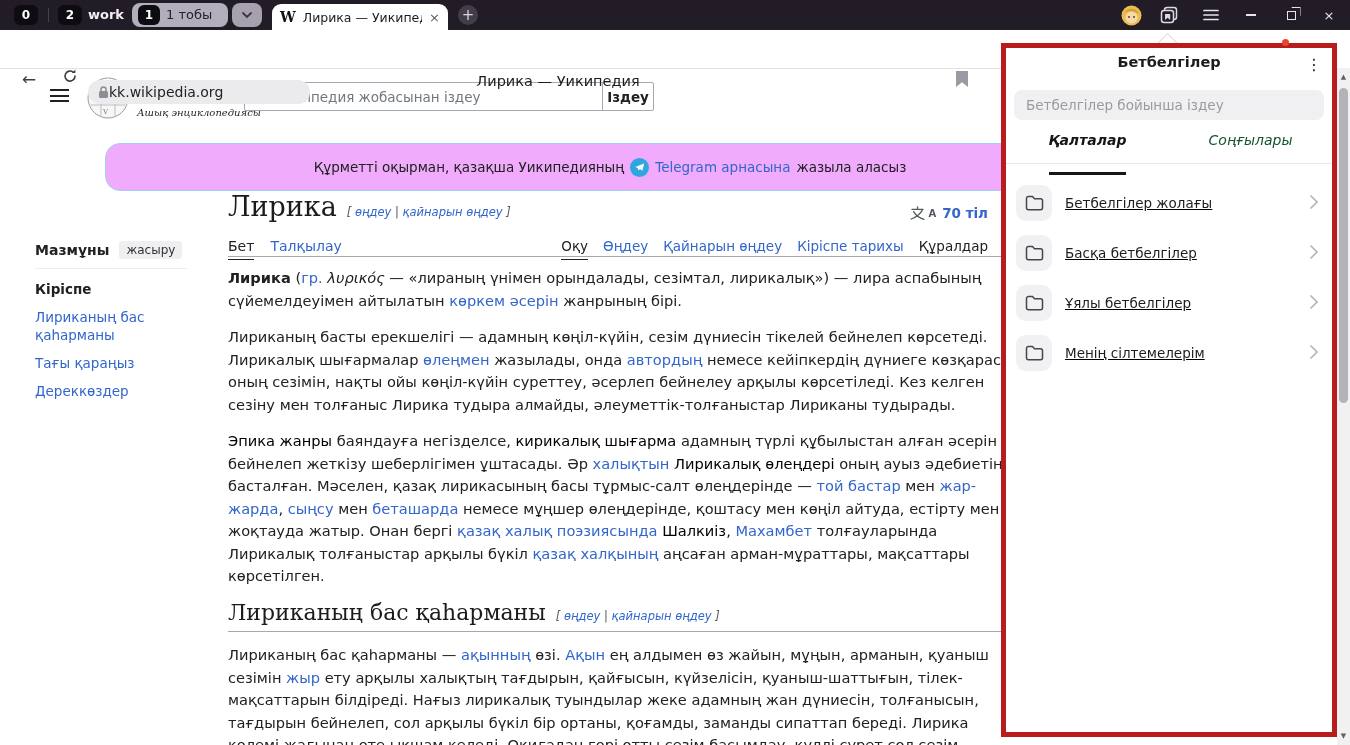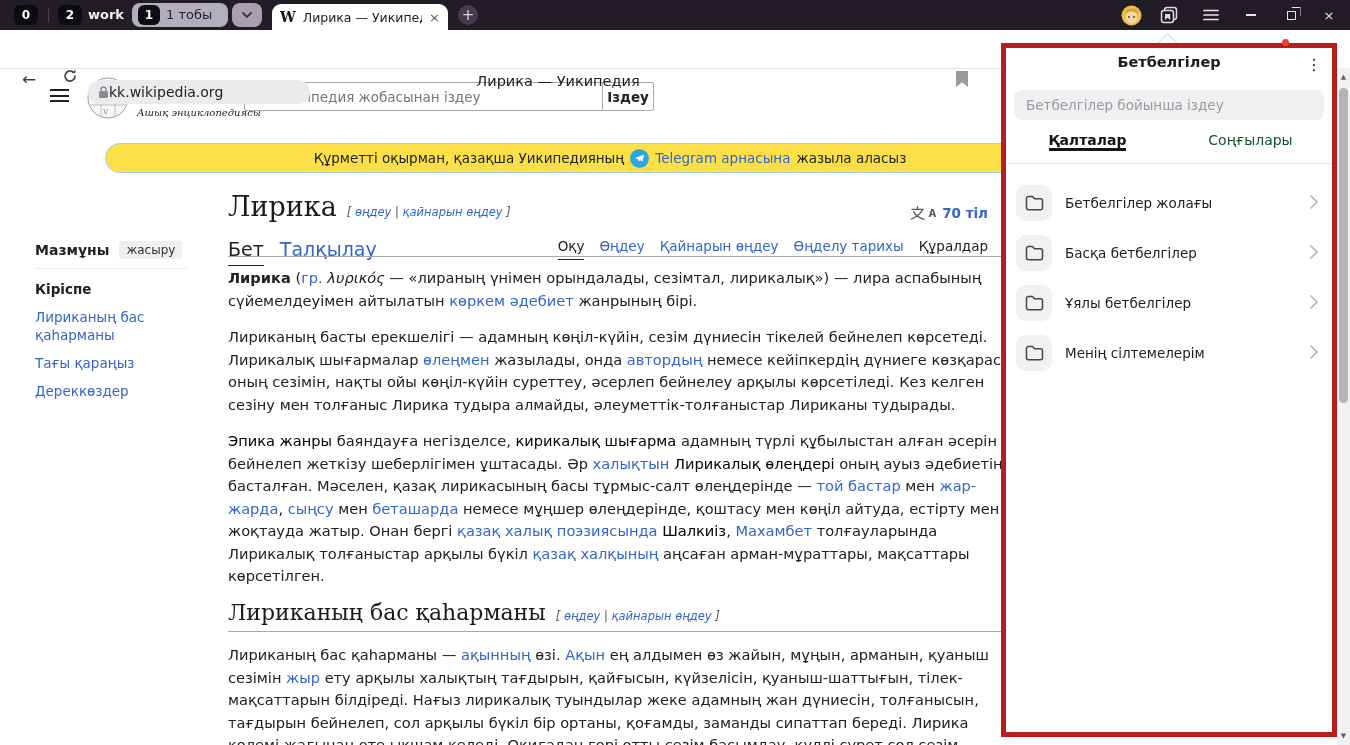--- a/index.html
+++ b/index.html
@@ -52,33 +52,33 @@
   .tagline { position:absolute; left:137px; top:38px; font-family:"DejaVu Serif","Liberation Serif",serif;
              font-style:italic; font-size:10px; color:#222; }
   .wsearch { position:absolute; left:244px; top:13px; width:359px; height:29px; border:1px solid #a2a9b1;
              border-radius:2px 0 0 2px; display:flex; align-items:center; padding-left:32px; }
   .wsearch input { border:none; outline:none; width:300px; font-size:13.5px; color:#202122; font-family:inherit; }
   .wsearch input::placeholder { color:#72777d; }
   .wsearch svg { position:absolute; left:8px; top:6px; }
   .wsearchbtn { position:absolute; left:602px; top:13px; width:52px; height:29px; border:1px solid #a2a9b1;
                 background:#fff; font-size:13.5px; font-weight:bold; color:#202122; border-radius:0 2px 2px 0;
                 display:flex; align-items:center; justify-content:center; }
-  .banner { position:absolute; left:105px; top:74px; width:1010px; height:30px; border:1px solid #9fd0f1;
-            border-radius:15px; background:#fde047; display:flex; align-items:center; justify-content:center; gap:6px;
+  .banner { position:absolute; left:105px; top:74px; width:1010px; height:48px; border:1px solid #9fd0f1;
+            border-radius:15px; background:#f0abfc; display:flex; align-items:center; justify-content:center; gap:6px;
             font-size:13.5px; color:#202122; }
   .tgicon { width:19px; height:19px; border-radius:50%; background:#2ea6e0; display:flex; align-items:center; justify-content:center; }
   .blue { color:#3366cc; }
 
   .a-titlerow { position:absolute; left:228px; top:122px; display:flex; align-items:baseline; gap:10px; }
   .a-title { font-family:"DejaVu Serif","Liberation Serif",serif; font-size:27px; color:#1b1b1d; }
   .editlinks { font-size:11.5px;font-style:italic; }
   .langbox { position:absolute; top:136px; right:362px; display:flex; align-items:center; gap:6px; }
   .langlabel { color:#3366cc; font-weight:bold; font-size:13.5px; }
   .langA { font-size:10px; font-weight:bold; color:#54595d; margin-left:-3px; }
-  .ptabs-l { position:absolute; left:228px; top:169px; display:flex; gap:16px; font-size:19px; }
+  .ptabs-l { position:absolute; left:228px; top:169px; display:flex; gap:16px; font-size:14px; }
   .ptabs-r { position:absolute; right:362px; top:169px; display:flex; gap:15px; font-size:13.5px; }
   .ptab { padding-bottom:5px; color:#3366cc; }
   .ptab.on { color:#202122; border-bottom:1px solid #202122; }
   .ptab.plain { color:#202122; }
   .tabrule { position:absolute; left:228px; top:187px; right:0; height:1px; background:#a2a9b1; }
 
   .toc { position:absolute; left:35px; top:172px; width:152px; font-size:13.5px; }
   .tochead { display:flex; align-items:center; gap:10px; }
   .tochead b { font-size:14px; }
   .hidechip { background:#efeff1; border-radius:3px; padding:2px 7px; font-size:12px; color:#333; }
@@ -107,25 +107,25 @@
            border:5px solid #b91c1c; background:#fff; z-index:40; }
   .p-head { position:relative; margin-top:6px; height:24px; }
   .p-title { text-align:center; font-size:14.5px; font-weight:bold; color:#1c1c1e; }
   .p-kebab { position:absolute; right:10px; top:1px; font-size:16px; color:#1c1c1e; }
   .p-search { margin:12px 8px 0; height:30px; background:#f0f0f2; border-radius:8px; display:flex; align-items:center; }
   .p-search input { border:none; outline:none; background:transparent; width:100%; padding:0 12px;
                     font-size:13.5px; color:#333; font-family:inherit; }
   .p-search input::placeholder { color:#9a9aa0; }
   .p-tabs { display:flex; margin-top:12px; height:32px; border-bottom:1px solid #e9e9eb; }
   .p-tab { flex:1; text-align:center; font-size:14px; color:#14532d; }
-  .p-tab span { display:inline-block; padding-bottom:0; }
+  .p-tab span { display:inline-block; padding-bottom:24px;font-style:italic; }
   .p-tab.on { color:#161618; font-weight:bold; }
   .p-tab.on span { border-bottom:3px solid #161618; }
   .p-list { margin-top:14px; padding:0 10px; }
-  .p-row { height:50px; display:flex; align-items:center; }
+  .p-row { height:50px; display:flex; align-items:center;text-decoration:underline; }
   .p-ficon { width:36px; height:36px; border-radius:10px; background:#f1f1f3; display:flex; align-items:center; justify-content:center; }
   .p-flabel { margin-left:13px; font-size:13.5px; color:#1d1d1f; }
   .p-chev { margin-left:auto; margin-right:4px; }
 
   
   .sbar { position:absolute; left:1337px; top:68px; width:13px; height:677px; background:#f1f1f2; z-index:30; }
   .sarrow { position:absolute; left:0; width:13px; text-align:center; font-size:7px; color:#606066; }
   .sthumb { position:absolute; left:2px; top:20px; width:9px; height:315px; background:#b2b2b8; border-radius:5px; }
 </style>
 </head>
@@ -260,39 +260,39 @@
   </div>
 
   <div class="ptabs-l">
     <span class="ptab on plain" style="border-bottom:1px solid #202122;">Бет</span>
     <span class="ptab">Талқылау</span>
   </div>
   <div class="ptabs-r">
     <span class="ptab on plain" style="border-bottom:1px solid #202122;">Оқу</span>
     <span class="ptab">Өңдеу</span>
     <span class="ptab">Қайнарын өңдеу</span>
-    <span class="ptab">Өңделу тарихы</span>
+    <span class="ptab">Кіріспе тарихы</span>
     <span class="ptab plain">Құралдар</span>
   </div>
   <div class="tabrule"></div>
 
   <div class="toc">
     <div class="tochead">
       <b>Мазмұны</b>
       <span class="hidechip">жасыру</span>
     </div>
     <div class="tocdiv"></div>
     <div class="tocitem bold">Кіріспе</div>
     <div class="tocitem">Лириканың бас қаһарманы</div>
     <div class="tocitem">Тағы қараңыз</div>
     <div class="tocitem">Дереккөздер</div>
   </div>
 
   <div class="article">
-    <p><span class="s-b">Лирика</span><span> (</span><span class="s-l">гр.</span><span> </span><span class="s-i">λυρικός</span><span> — «лираның үнімен орындалады, сезімтал, лирикалық») — лира аспабының сүйемелдеуімен айтылатын </span><span class="s-l">көркем әдебиет</span><span> жанрының бірі.</span></p>
+    <p><span class="s-b">Лирика</span><span> (</span><span class="s-l">гр.</span><span> </span><span class="s-i">λυρικός</span><span> — «лираның үнімен орындалады, сезімтал, лирикалық») — лира аспабының сүйемелдеуімен айтылатын </span><span class="s-l">көркем әсерін</span><span> жанрының бірі.</span></p>
     <p><span>Лириканың басты ерекшелігі — адамның көңіл-күйін, сезім дүниесін тікелей бейнелеп көрсетеді. Лирикалық шығармалар </span><span class="s-l">өлеңмен</span><span> жазылады, онда </span><span class="s-l">автордың</span><span> немесе кейіпкердің дүниеге көзқарасы, оның сезімін, нақты ойы көңіл-күйін суреттеу, әсерлеп бейнелеу арқылы көрсетіледі. Кез келген сезіну мен толғаныс Лирика тудыра алмайды, әлеуметтік-толғаныстар Лириканы тудырады.</span></p>
     <p><span class="s-r">Эпика жанры</span><span> баяндауға негізделсе, </span><span class="s-r">кирикалық шығарма</span><span> адамның түрлі құбылыстан алған әсерін бейнелеп жеткізу шеберлігімен ұштасады. Әр </span><span class="s-l">халықтын</span><span> </span><span class="s-r">Лирикалық өлеңдері</span><span> оның ауыз әдебиетінен басталған. Мәселен, қазақ лирикасының басы тұрмыс-салт өлеңдерінде — </span><span class="s-l">той бастар</span><span> мен </span><span class="s-l">жар-жарда</span><span>, </span><span class="s-l">сыңсу</span><span> мен </span><span class="s-l">беташарда</span><span> немесе мұңшер өлеңдерінде, қоштасу мен көңіл айтуда, естірту мен жоқтауда жатыр. Онан бергі </span><span class="s-l">қазақ халық поэзиясында</span><span> </span><span class="s-r">Шалкиіз</span><span>, </span><span class="s-l">Махамбет</span><span> толғауларында Лирикалық толғаныстар арқылы бүкіл </span><span class="s-l">қазақ халқының</span><span> аңсаған арман-мұраттары, мақсаттары көрсетілген.</span></p>
     <div class="h2row">
       <span class="h2t">Лириканың бас қаһарманы</span>
       <span class="editlinks"><span class="s-g">[ </span><span class="s-l">өңдеу</span><span class="s-g"> | </span><span class="s-l">қайнарын өңдеу</span><span class="s-g"> ]</span></span>
     </div>
     <p><span>Лириканың бас қаһарманы — </span><span class="s-l">ақынның</span><span> өзі. </span><span class="s-l">Ақын</span><span> ең алдымен өз жайын, мұңын, арманын, қуаныш сезімін </span><span class="s-l">жыр</span><span> ету арқылы халықтың тағдырын, қайғысын, күйзелісін, қуаныш-шаттығын, тілек-мақсаттарын білдіреді. Нағыз лирикалық туындылар жеке адамның жан дүниесін, толғанысын, тағдырын бейнелеп, сол арқылы бүкіл бір ортаны, қоғамды, заманды сипаттап береді. Лирика көлемі жағынан өте ықшам келеді. Оқиғадан гөрі отты сезім басымдау, күллі сурет сол сезім маңына, бас-аяғы тұжырымды бірер </span></p>
 
   </div>
 </div>

